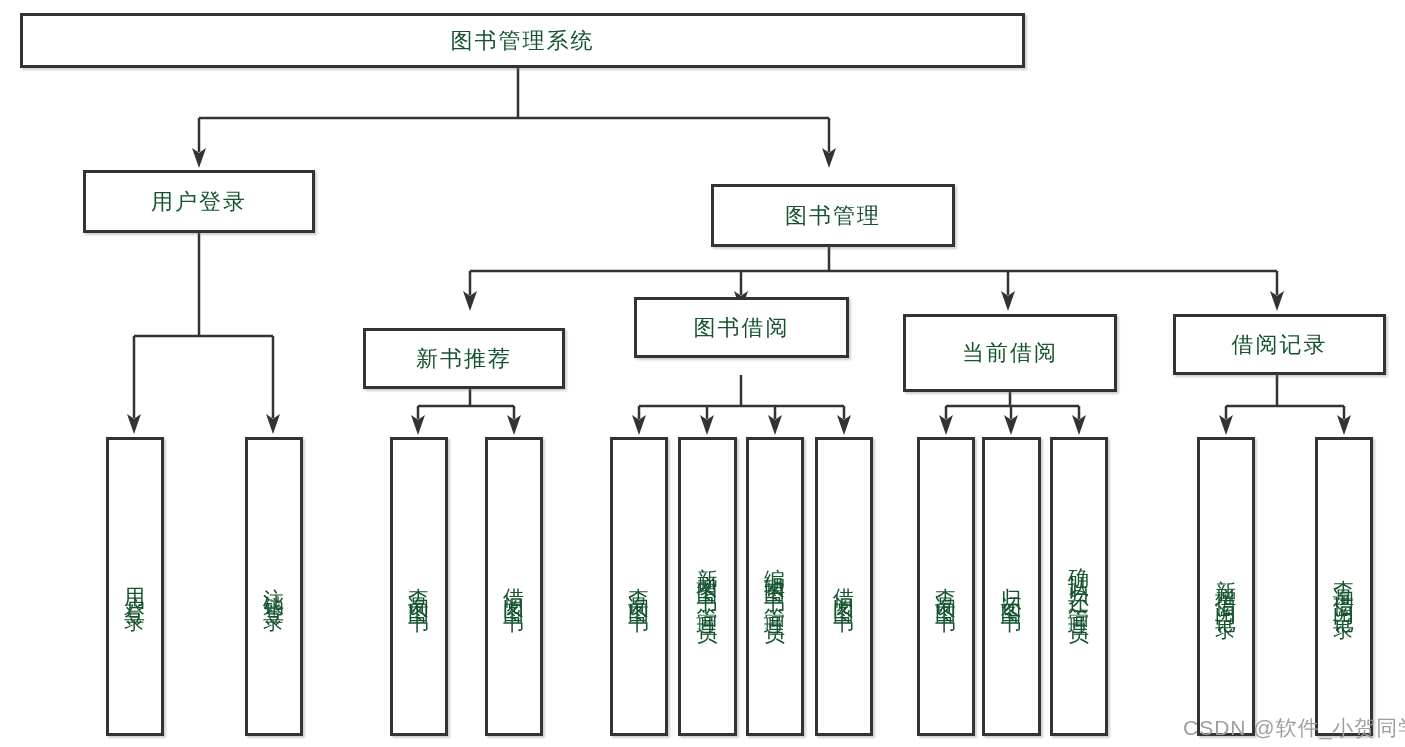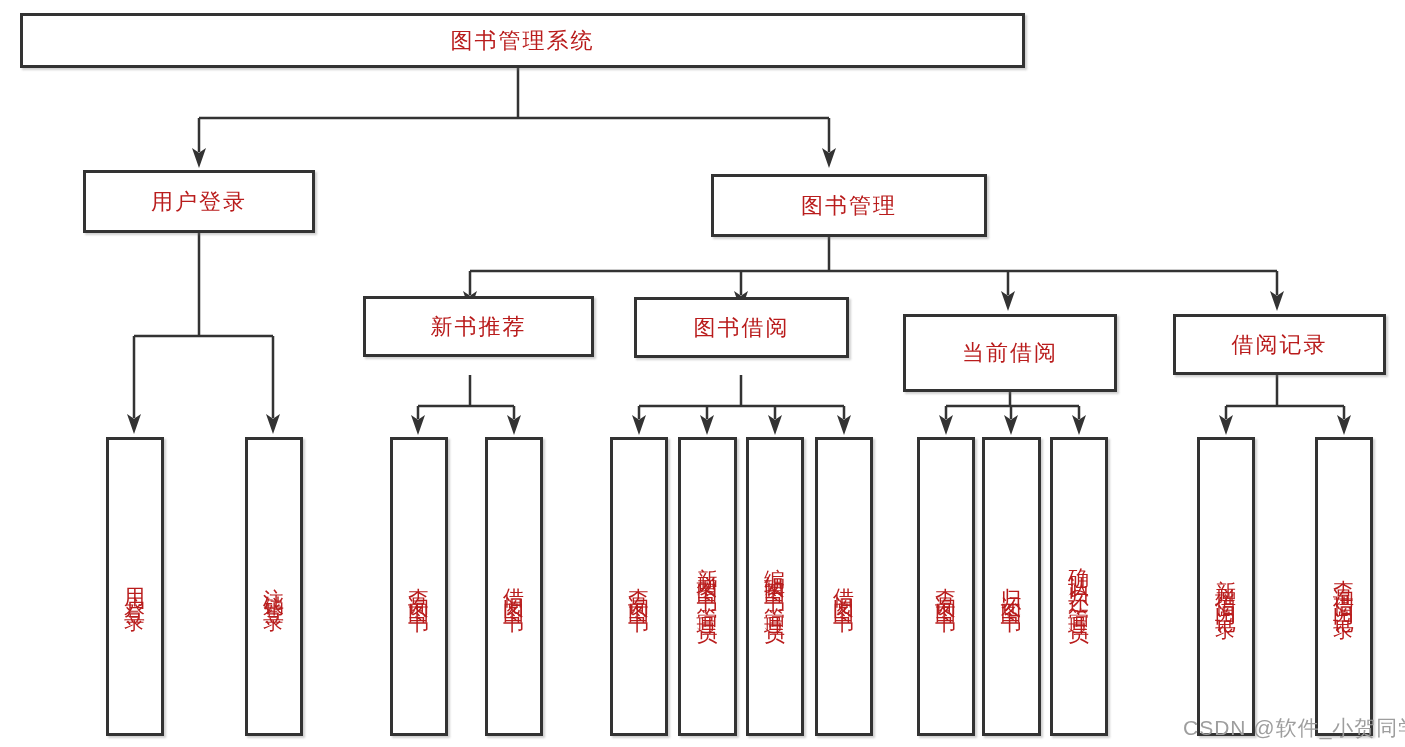--- a/index.html
+++ b/index.html
@@ -12,21 +12,21 @@
   }
   .wires{position:absolute;left:0;top:0;width:1405px;height:747px;z-index:1;}
   .wires path{stroke:#333333;stroke-width:2.5;fill:none;}
   .wires path.head{fill:#333333;stroke:none;}
   .node{
     position:absolute;
     box-sizing:border-box;
     background:#ffffff;
     border:3px solid #333333;
     display:flex;align-items:center;justify-content:center;
-    color:#b91c1c;
+    color:#14532d;
     font-size:22px;
     z-index:2;
     box-shadow:2px 2px 2px rgba(120,120,120,0.35);
   }
   .node.h{letter-spacing:2px;}
   .node.v span{
     writing-mode:vertical-rl;
     text-orientation:mixed;
     letter-spacing:8px;
     font-size:21px;
@@ -84,25 +84,25 @@
     <path class="head" d="M1344,435 l-7,-20 l7,4.8 l7,-4.8 z"></path>
   </svg>
 
   <div class="node h" style="left:20px;top:13px;width:1005px;height:55px">
     <span>图书管理系统</span>
   </div>
 
   <div class="node h" style="left:83px;top:170px;width:232px;height:63px">
     <span>用户登录</span>
   </div>
-  <div class="node h" style="left:711px;top:174px;width:276px;height:63px">
+  <div class="node h" style="left:711px;top:184px;width:244px;height:63px">
     <span>图书管理</span>
   </div>
 
-  <div class="node h" style="left:363px;top:296px;width:231px;height:61px">
+  <div class="node h" style="left:363px;top:328px;width:202px;height:61px">
     <span>新书推荐</span>
   </div>
   <div class="node h" style="left:634px;top:297px;width:215px;height:61px">
     <span>图书借阅</span>
   </div>
   <div class="node h" style="left:903px;top:314px;width:214px;height:78px">
     <span>当前借阅</span>
   </div>
   <div class="node h" style="left:1173px;top:314px;width:213px;height:61px">
     <span>借阅记录</span>

